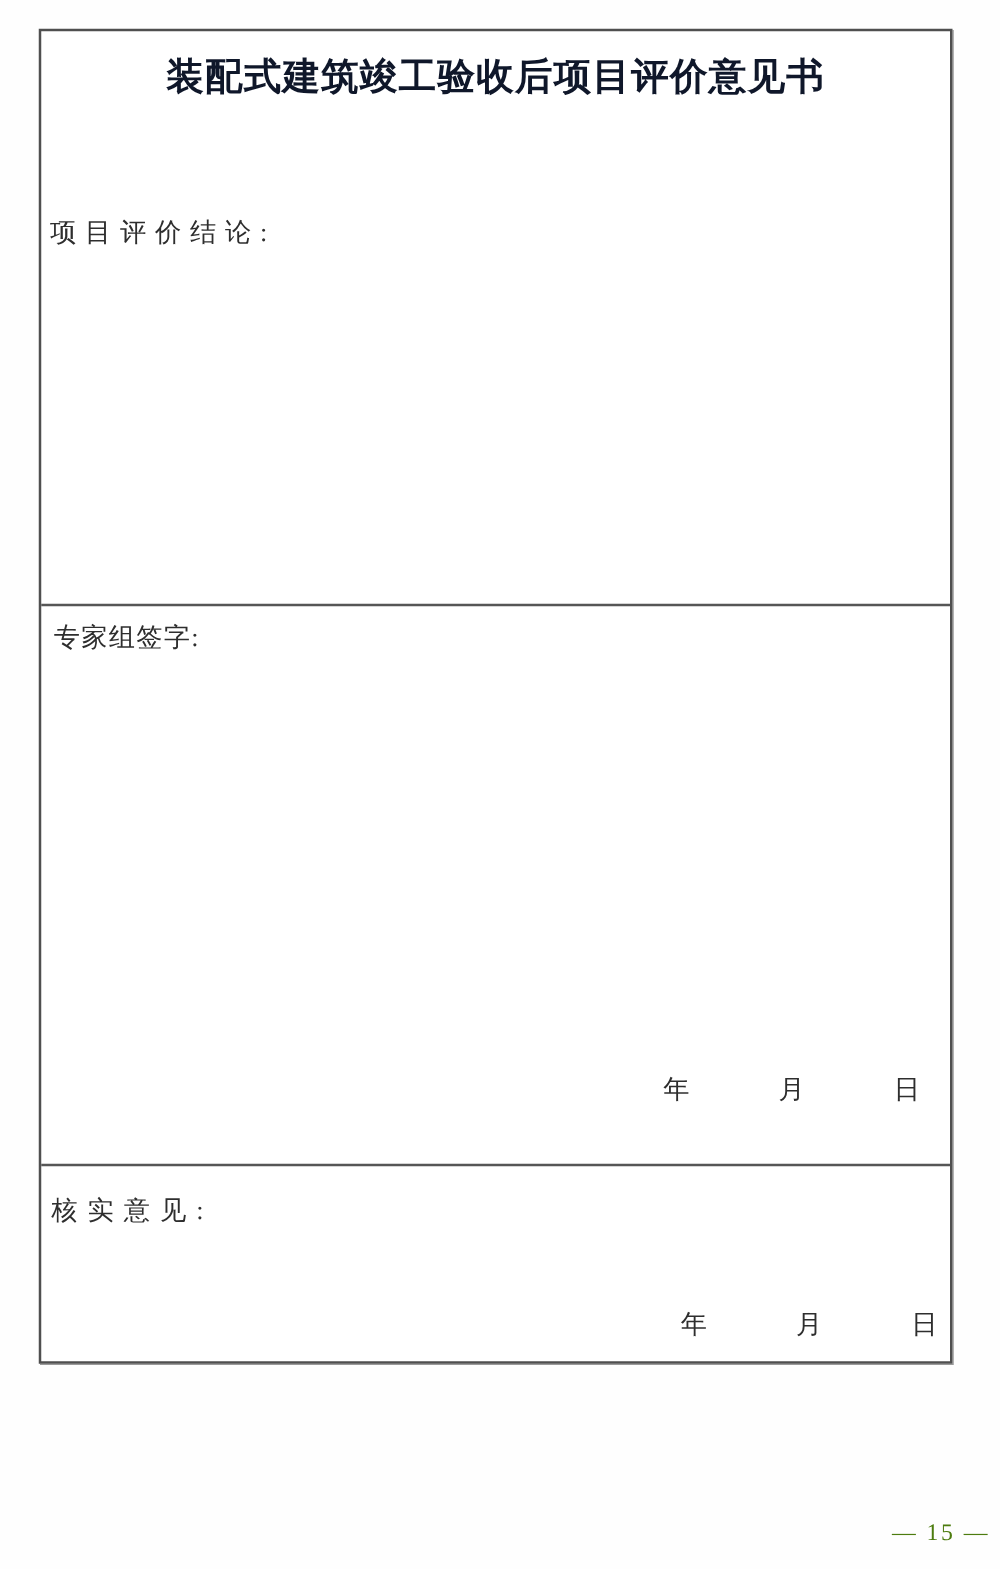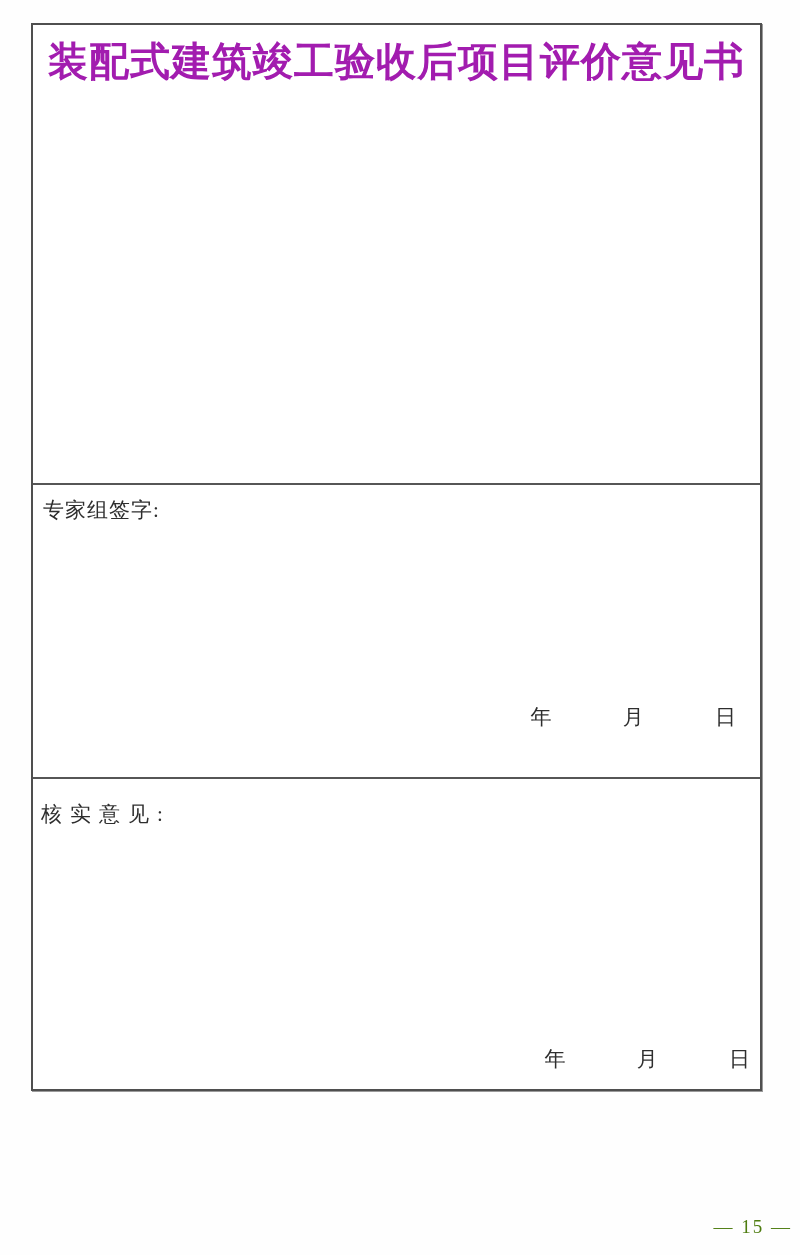--- a/index.html
+++ b/index.html
@@ -30,30 +30,30 @@
   }
   .cell {
     position: relative;
     display: flex;
     flex-direction: column;
   }
   .cell-divider {
     border-top: 2px solid #565656;
   }
   .cell-1 { height: 458px; }
-  .cell-2 { height: 294px; }
+  .cell-2 { height: 448px; }
   .cell-3 { flex: 1; }
   .form-title {
     margin-top: 14px;
     text-align: center;
-    font-size: 40px;
+    font-size: 30px;
     font-weight: bold;
     letter-spacing: 1px;
     line-height: 46px;
-    color: #a21caf;
+    color: #0f172a;
     white-space: nowrap;
   }
   .section-label {
     font-size: 21px;
     line-height: 30px;
     color: #2e2e2e;
     white-space: nowrap;
   }
   .label-1 {
     margin-top: 86px;
@@ -106,20 +106,21 @@
 </style>
 </head>
 <body>
 
 <div class="sheet">
 
   <div class="form-box">
 
     <div class="cell cell-1">
       <div class="form-title">装配式建筑竣工验收后项目评价意见书</div>
+      <div class="section-label label-1">项目评价结论:</div>
       <div class="blank-area"></div>
     </div>
 
     <div class="cell cell-2 cell-divider">
       <div class="section-label label-2">专家组签字:</div>
       <div class="blank-area"></div>
       <div class="date-line date-line-2">
         <span class="date-unit">年</span>
         <span class="date-unit">月</span>
         <span class="date-unit">日</span>

